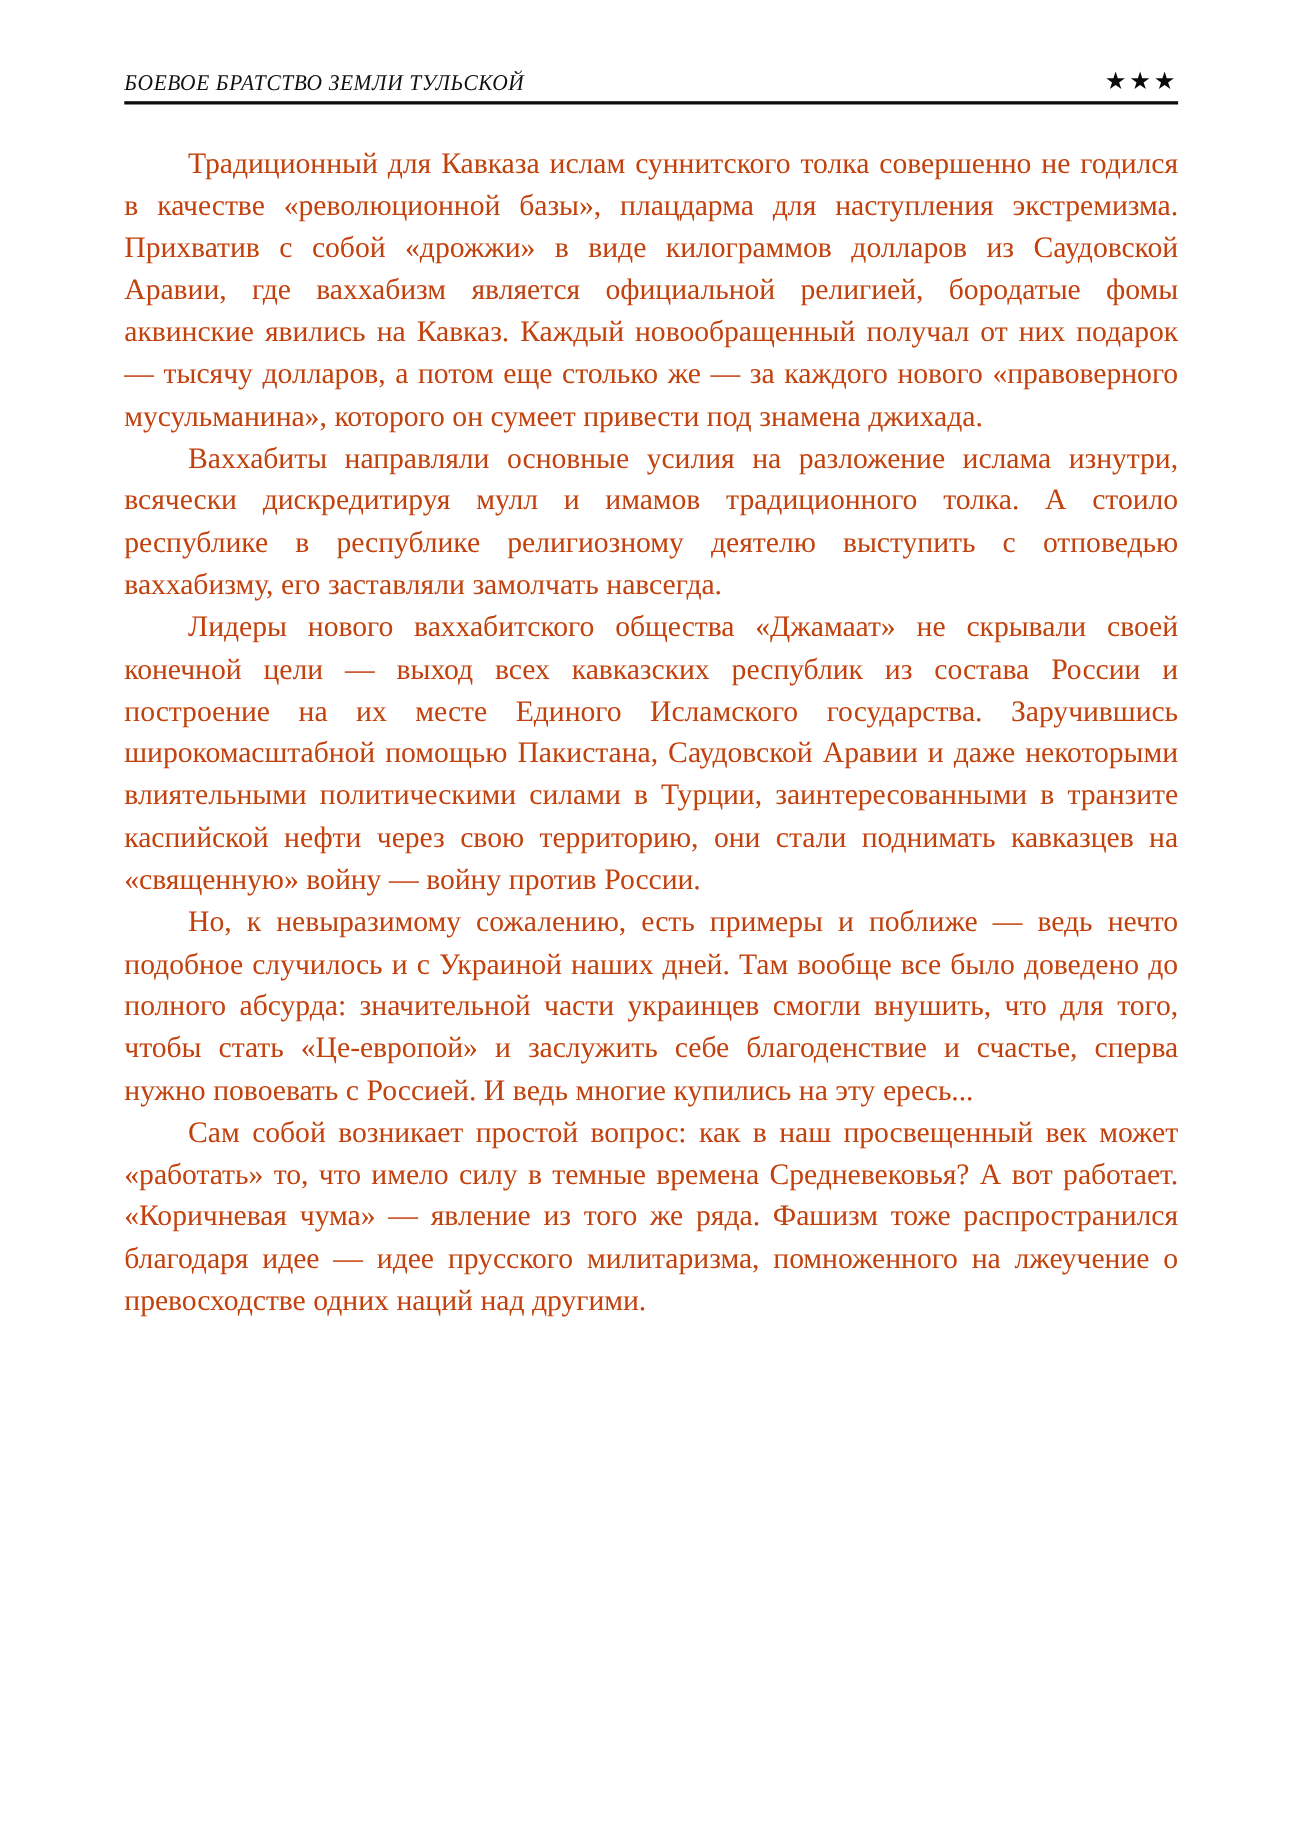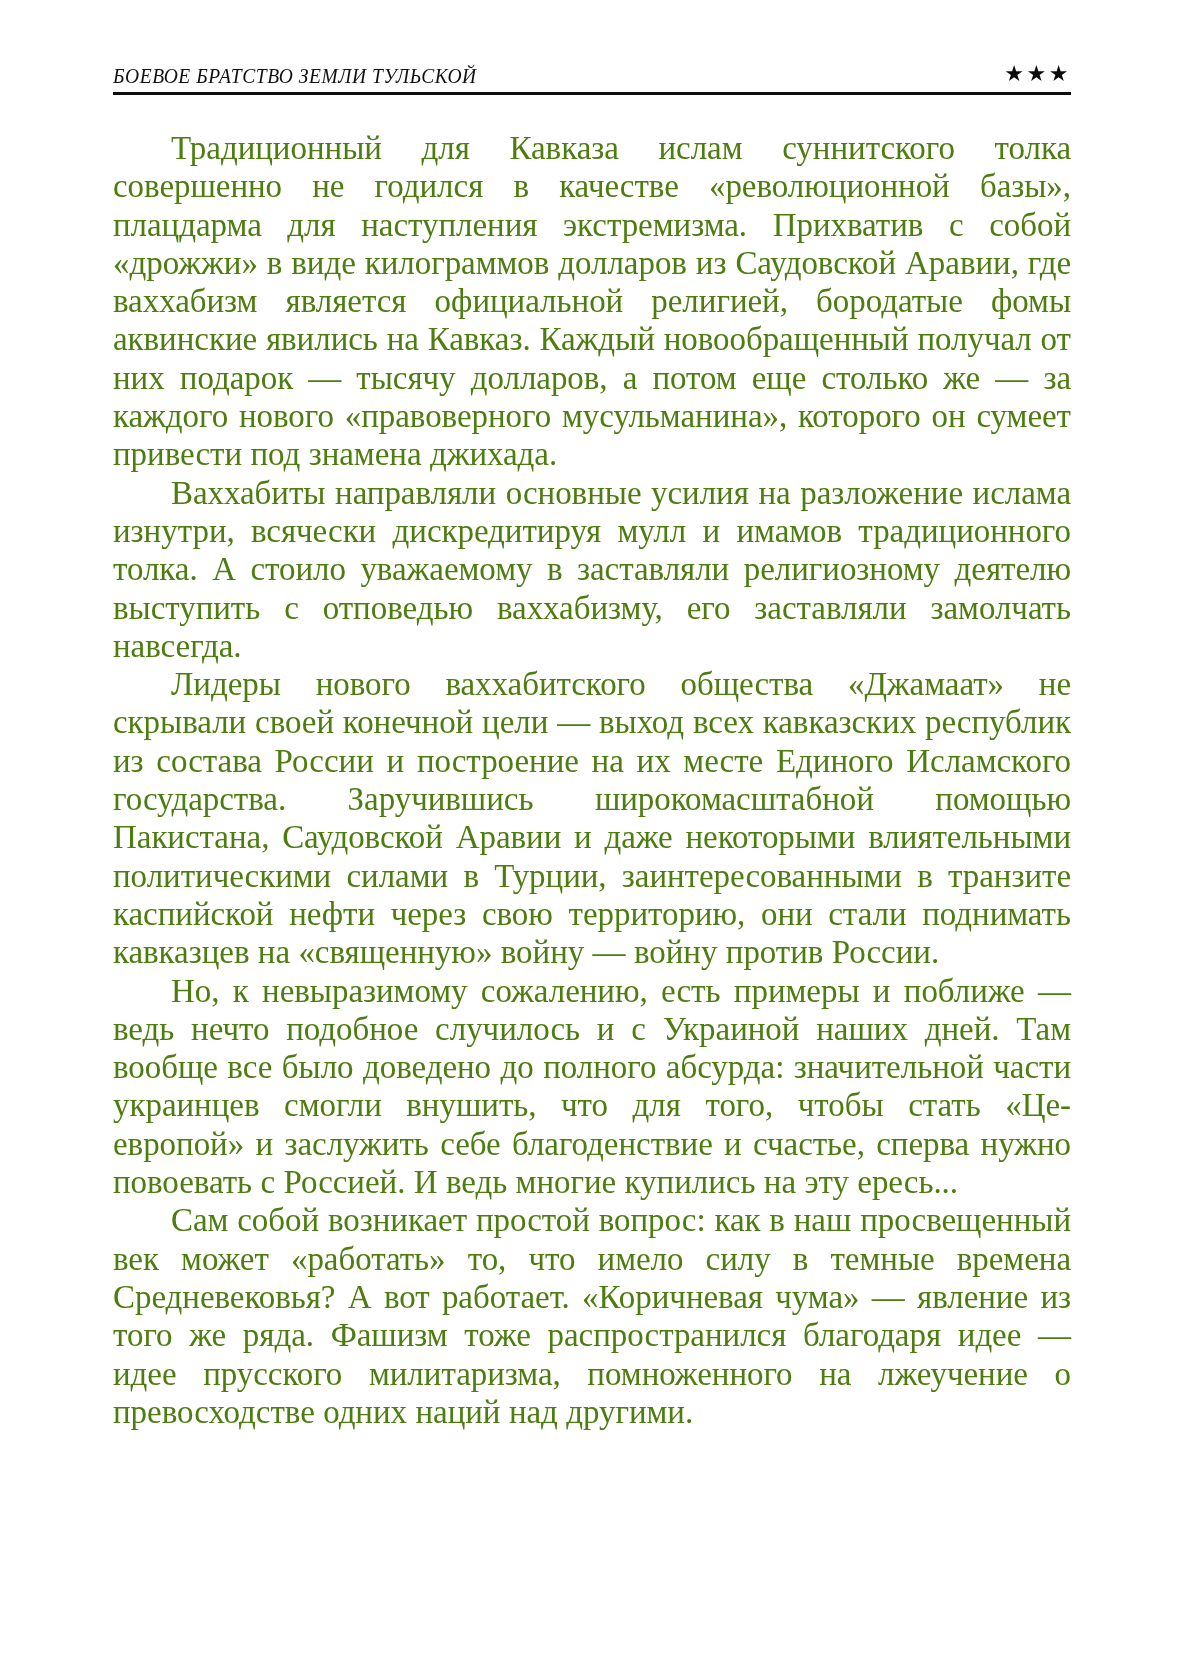--- a/index.html
+++ b/index.html
@@ -73,26 +73,26 @@
     top: 129px;
     width: 958px;
   }
 
   p.para {
     margin: 0;
     padding: 0;
     text-align: justify;
     text-align-last: left;
     text-indent: 58px;
-    font-size: 33px;
+    font-size: 27px;
     line-height: 38.3px;
     font-weight: 400;
     letter-spacing: -0.05px;
     word-spacing: 0.2px;
-    color: #4d7c0f;
+    color: #c2410c;
     -webkit-font-smoothing: antialiased;
     font-stretch: condensed;
     transform-origin: left top;
   }
 
   
   .text-block {
     font-stretch: semi-condensed;
   }
 
@@ -104,19 +104,19 @@
 
   <div class="running-head">
     <div class="running-head-title">БОЕВОЕ БРАТСТВО ЗЕМЛИ ТУЛЬСКОЙ</div>
     <div class="running-head-stars">★★★</div>
   </div>
 
   <div class="head-rule"></div>
 
   <div class="text-block">
     <p class="para">Традиционный для Кавказа ислам суннитского толка совершенно не годился в качестве «революционной базы», плацдарма для наступления экстремизма. Прихватив с собой «дрожжи» в виде килограммов долларов из Саудовской Аравии, где ваххабизм является официальной религией, бородатые фомы аквинские явились на Кавказ. Каждый новообращенный получал от них подарок — тысячу долларов, а потом еще столько же — за каждого нового «правоверного мусульманина», которого он сумеет привести под знамена джихада.</p>
-    <p class="para">Ваххабиты направляли основные усилия на разложение ислама изнутри, всячески дискредитируя мулл и имамов традиционного толка. А стоило уважаемому в заставляли религиозному деятелю выступить с отповедью ваххабизму, его заставляли замолчать навсегда.</p>
+    <p class="para">Ваххабиты направляли основные усилия на разложение ислама изнутри, всячески дискредитируя мулл и имамов традиционного толка. А стоило республике в республике религиозному деятелю выступить с отповедью ваххабизму, его заставляли замолчать навсегда.</p>
     <p class="para">Лидеры нового ваххабитского общества «Джамаат» не скрывали своей конечной цели — выход всех кавказских республик из состава России и построение на их месте Единого Исламского государства. Заручившись широкомасштабной помощью Пакистана, Саудовской Аравии и даже некоторыми влиятельными политическими силами в Турции, заинтересованными в транзите каспийской нефти через свою территорию, они стали поднимать кавказцев на «священную» войну — войну против России.</p>
     <p class="para">Но, к невыразимому сожалению, есть примеры и поближе — ведь нечто подобное случилось и с Украиной наших дней. Там вообще все было доведено до полного абсурда: значительной части украинцев смогли внушить, что для того, чтобы стать «Це-европой» и заслужить себе благоденствие и счастье, сперва нужно повоевать с Россией. И ведь многие купились на эту ересь...</p>
     <p class="para">Сам собой возникает простой вопрос: как в наш просвещенный век может «работать» то, что имело силу в темные времена Средневековья? А вот работает. «Коричневая чума» — явление из того же ряда. Фашизм тоже распространился благодаря идее — идее прусского милитаризма, помноженного на лжеучение о превосходстве одних наций над другими.</p>
   </div>
 
 </div>
 
 </body></html>

